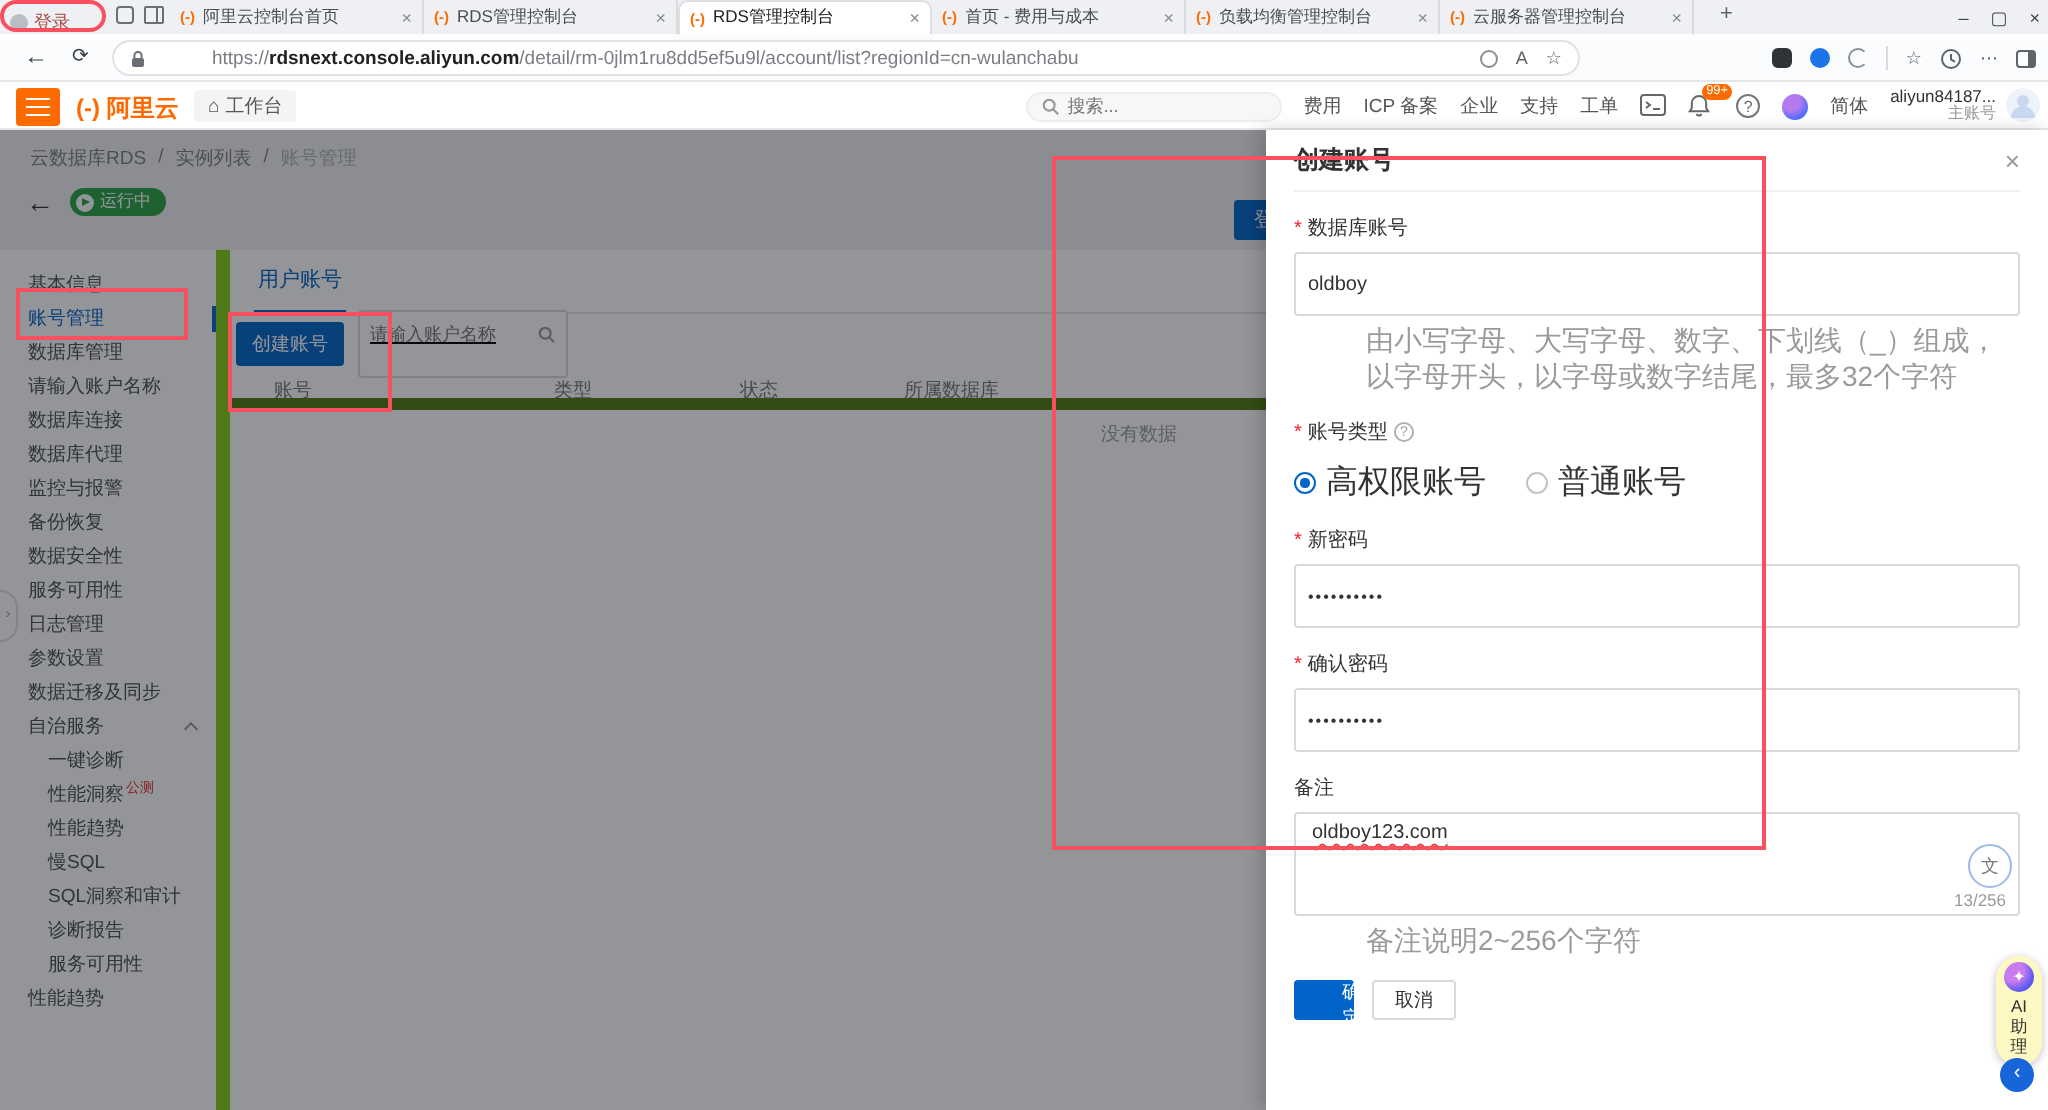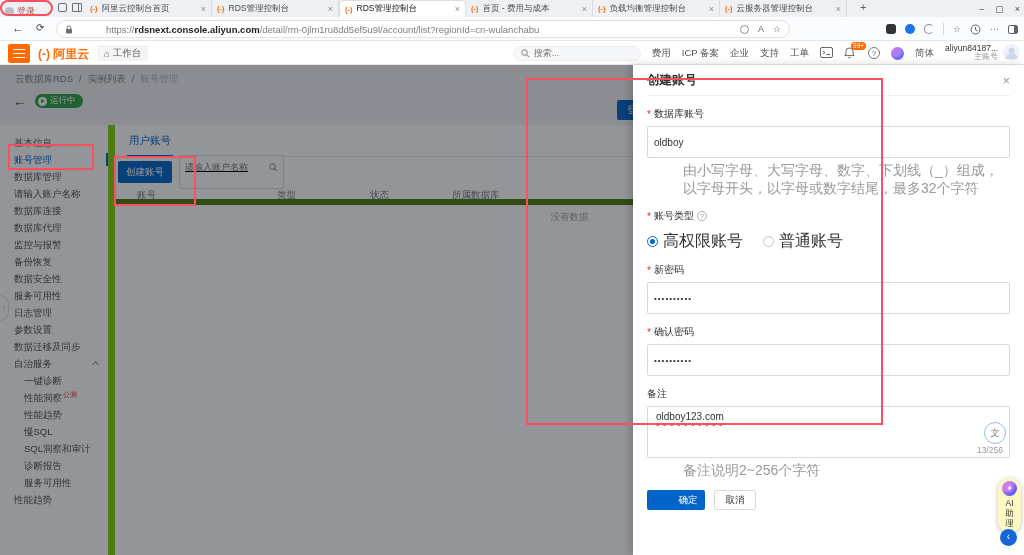--- a/index.html
+++ b/index.html
@@ -136,21 +136,21 @@
   .radio.sel .rdot { border-color:#0064c8; }
   .radio.sel .rdot::after { content:""; position:absolute; left:2.2px; top:2.2px; width:4.6px; height:4.6px;
     border-radius:50%; background:#0064c8; }
   #remark-box { margin-top:5px; position:relative; width:100%; height:52px; border:1px solid #d9d9d9;
     border-radius:2px; padding:4px 8px; font-size:10px; color:#333; }
   #remark-text { text-decoration:underline wavy #e84444 1px; text-underline-offset:2px; }
   #remark-counter { position:absolute; right:6px; bottom:2px; font-size:8.5px; color:#999; }
   #translate-float { position:absolute; right:3px; top:15px; width:22px; height:22px; border-radius:50%;
     border:1px solid #9db9e8; background:#fff; color:#777; font-size:9px; text-align:center; line-height:21px; }
   #d-btns { margin-top:10px; display:flex; gap:9px; }
-  #ok-btn { width:58px; height:20px; background:#0064c8; color:#fff; border:none; border-radius:2px; font-size:9.5px;padding-left:24px; }
+  #ok-btn { width:30px; height:20px; background:#0064c8; color:#fff; border:none; border-radius:2px; font-size:9.5px;padding-left:24px; }
   #cancel-btn { width:42px; height:20px; background:#fff; color:#333; border:1px solid #d9d9d9; border-radius:2px; font-size:9.5px; }
 
   
   #ai-widget { right:3px; top:478px; width:23px; z-index:25; background:#fef9c3; border-radius:12px;
     padding:3px 0 5px; box-shadow:0 1px 5px rgba(0,0,0,0.25); text-align:center; }
   #ai-icon { width:15px; height:15px; border-radius:50%; margin:0 auto 2px;
     background:radial-gradient(circle at 30% 30%, #c97bf0 0 35%, #5a5bf0 70%, #3b63e8); position:relative; }
   #ai-icon::after { content:"✦"; position:absolute; left:0; top:0; width:100%; color:#fff; font-size:8px; line-height:15px; }
   .ai-line { font-size:8.5px; color:#333; line-height:10px; }
   #ai-collapse { right:7px; top:529px; width:17px; height:17px; border-radius:50%; background:#1766d9;

